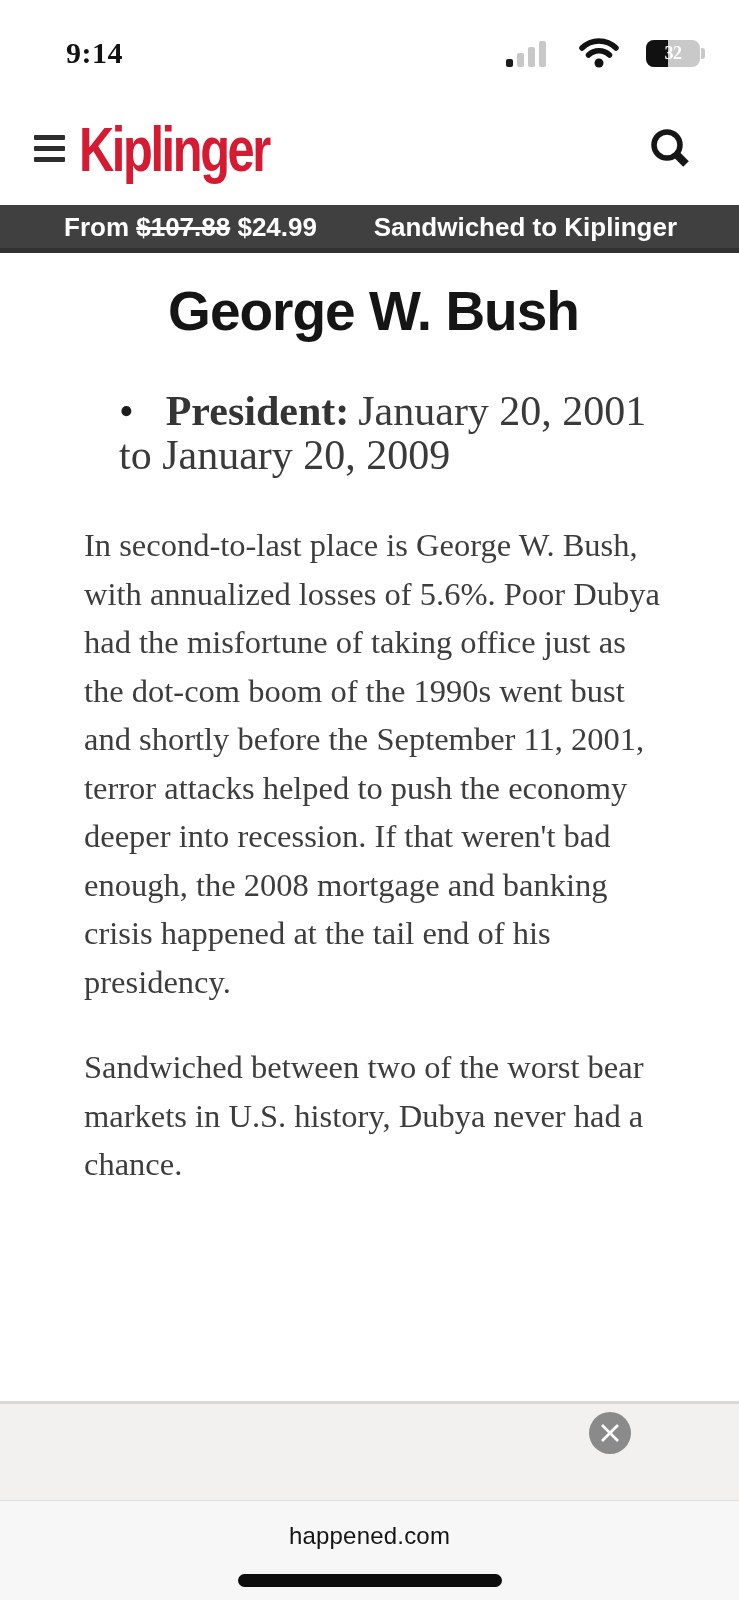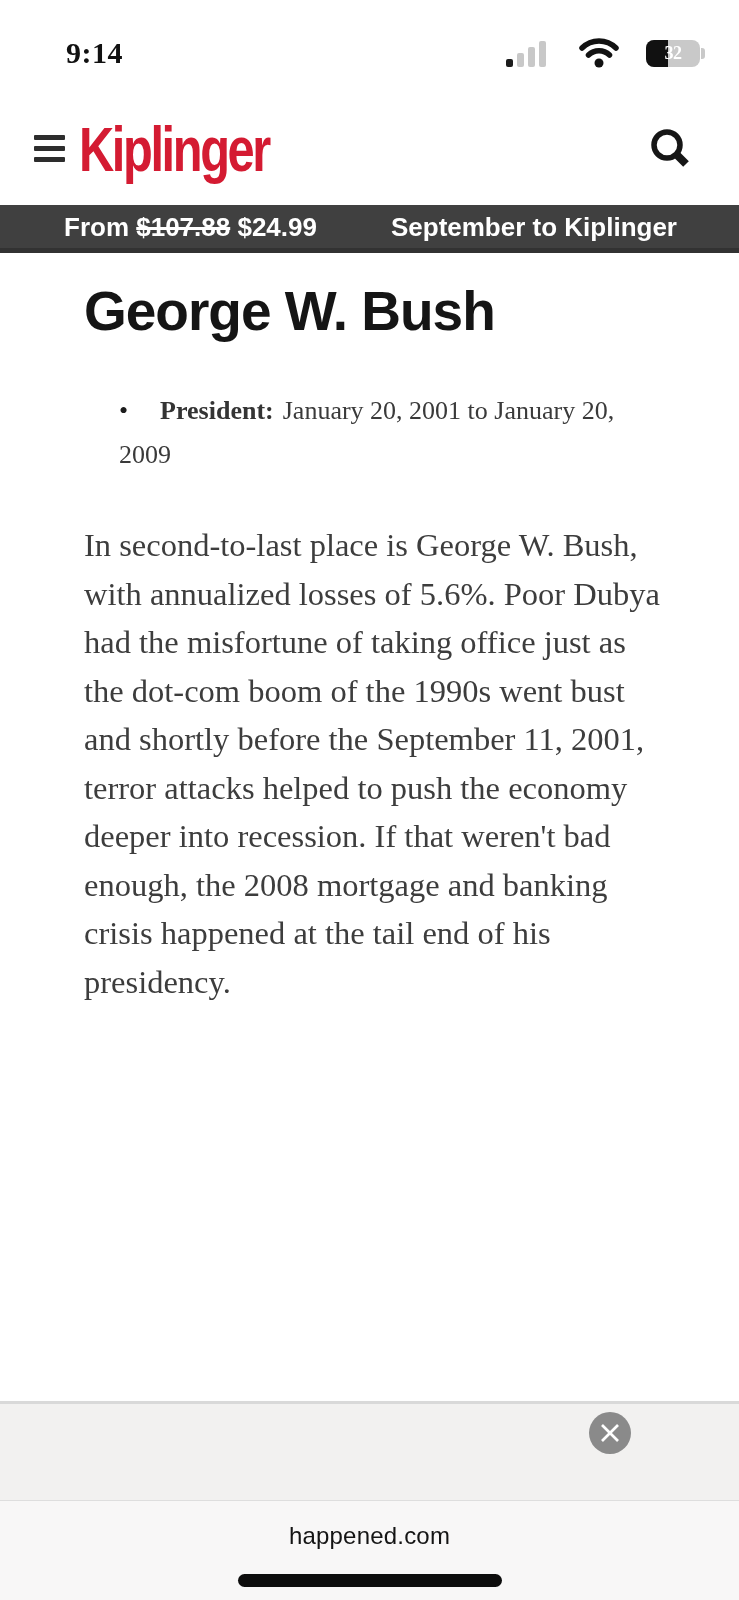--- a/index.html
+++ b/index.html
@@ -57,29 +57,29 @@
     padding: 0 62px 4px 64px;
     color: #ffffff; font-size: 26px; font-weight: 700;
   }
   .promo-price s { text-decoration-thickness: 3px; }
   .promo-subscribe { cursor: pointer; }
 
   
   .article { position: absolute; top: 253px; left: 0; right: 0; padding: 0 76px 0 84px; }
   .article-title {
     margin-top: 26px;
-    text-align: left;
+    text-align: center;
     font-size: 55px; font-weight: 700; color: #151515;
     letter-spacing: -1px;
   }
   .fact-list {
     margin: 46px 0 0 35px;
     list-style: none;
     font-family: "Liberation Serif", serif;
-    font-size: 26px; line-height: 44px; color: #3a3a3a;
+    font-size: 42px; line-height: 44px; color: #3a3a3a;
   }
   .fact-list li::before { content: "\2022"; margin-right: 32px; color: #1c1c1c; }
   .fact-list li + li { margin-top: 21px; }
   .fact-label { font-weight: 700; color: #343434; margin-right: 9px; }
   .article p {
     font-family: "Liberation Serif", serif;
     font-size: 32.5px; line-height: 48.5px; color: #3d3d3d;
     margin-top: 44px;
   }
   .article p + p { margin-top: 37px; }
@@ -153,31 +153,32 @@
     </svg>
   </div>
 </div>
 
 <div class="promo-banner">
   <div class="promo-price">
     <span>From</span>
     <s>$107.88</s>
     <span>$24.99</span>
   </div>
-  <div class="promo-subscribe">September to Kiplinger</div>
+  <div class="promo-subscribe">Sandwiched to Kiplinger</div>
 </div>
 
 <div class="article">
   <h1 class="article-title">George W. Bush</h1>
 
   <ul class="fact-list">
     <li><span class="fact-label">President:</span><span>January 20, 2001 to January 20, 2009</span></li>
   </ul>
 
   <p>In second-to-last place is George W. Bush, with annualized losses of 5.6%. Poor Dubya had the misfortune of taking office just as the dot-com boom of the 1990s went bust and shortly before the September 11, 2001, terror attacks helped to push the economy deeper into recession. If that weren't bad enough, the 2008 mortgage and banking crisis happened at the tail end of his presidency.</p>
+  <p>Sandwiched between two of the worst bear markets in U.S. history, Dubya never had a chance.</p>
 </div>
 
 <div class="ad-banner">
   <div class="ad-close">
     <svg width="22" height="22" viewBox="0 0 22 22">
       <line x1="3" y1="3" x2="19" y2="19" stroke="#ffffff" stroke-width="2.6"></line>
       <line x1="19" y1="3" x2="3" y2="19" stroke="#ffffff" stroke-width="2.6"></line>
     </svg>
   </div>
 </div>

